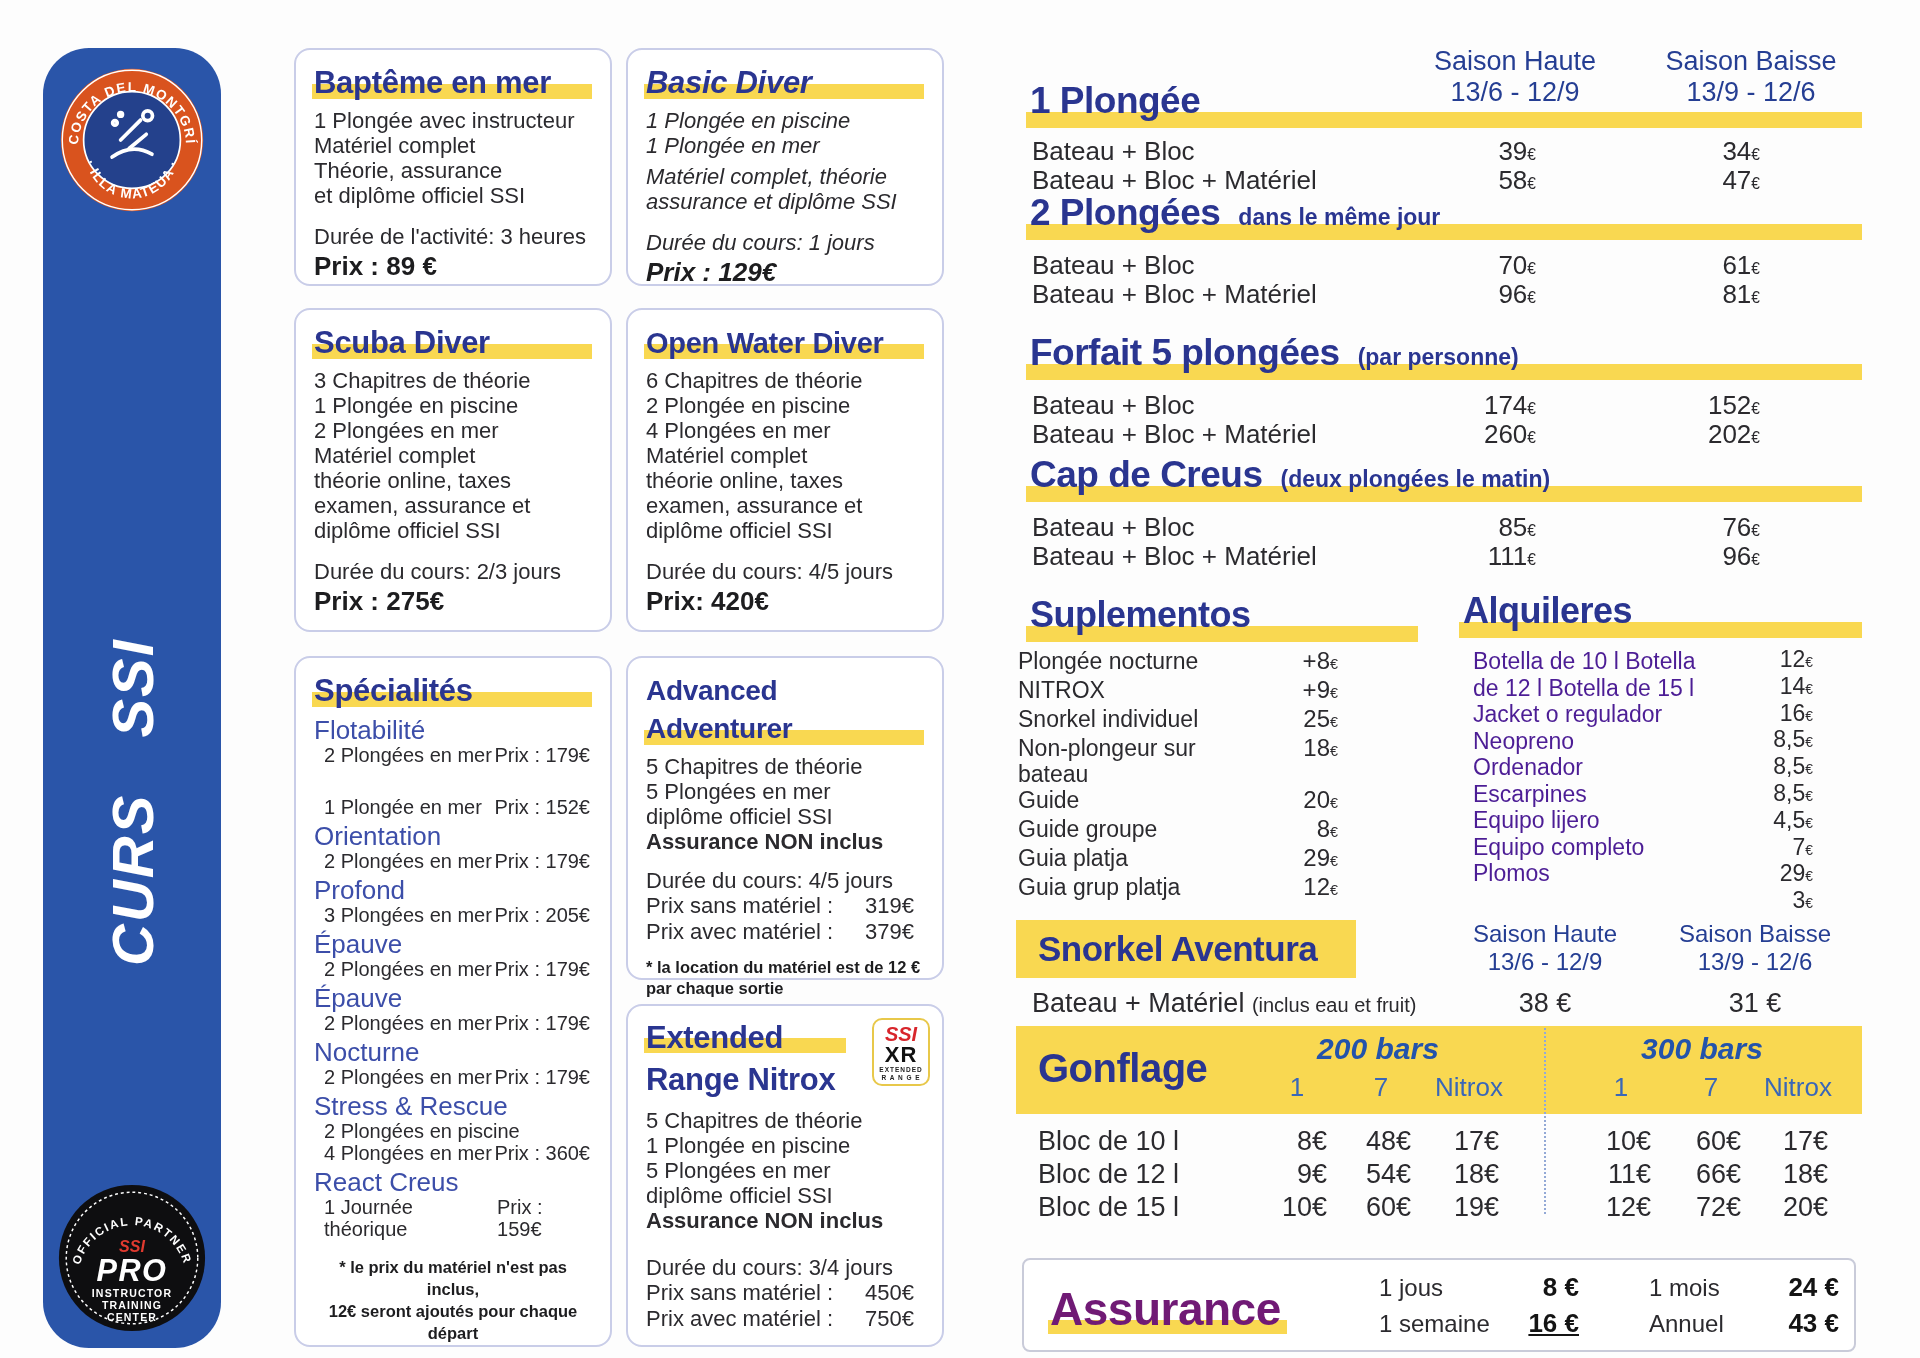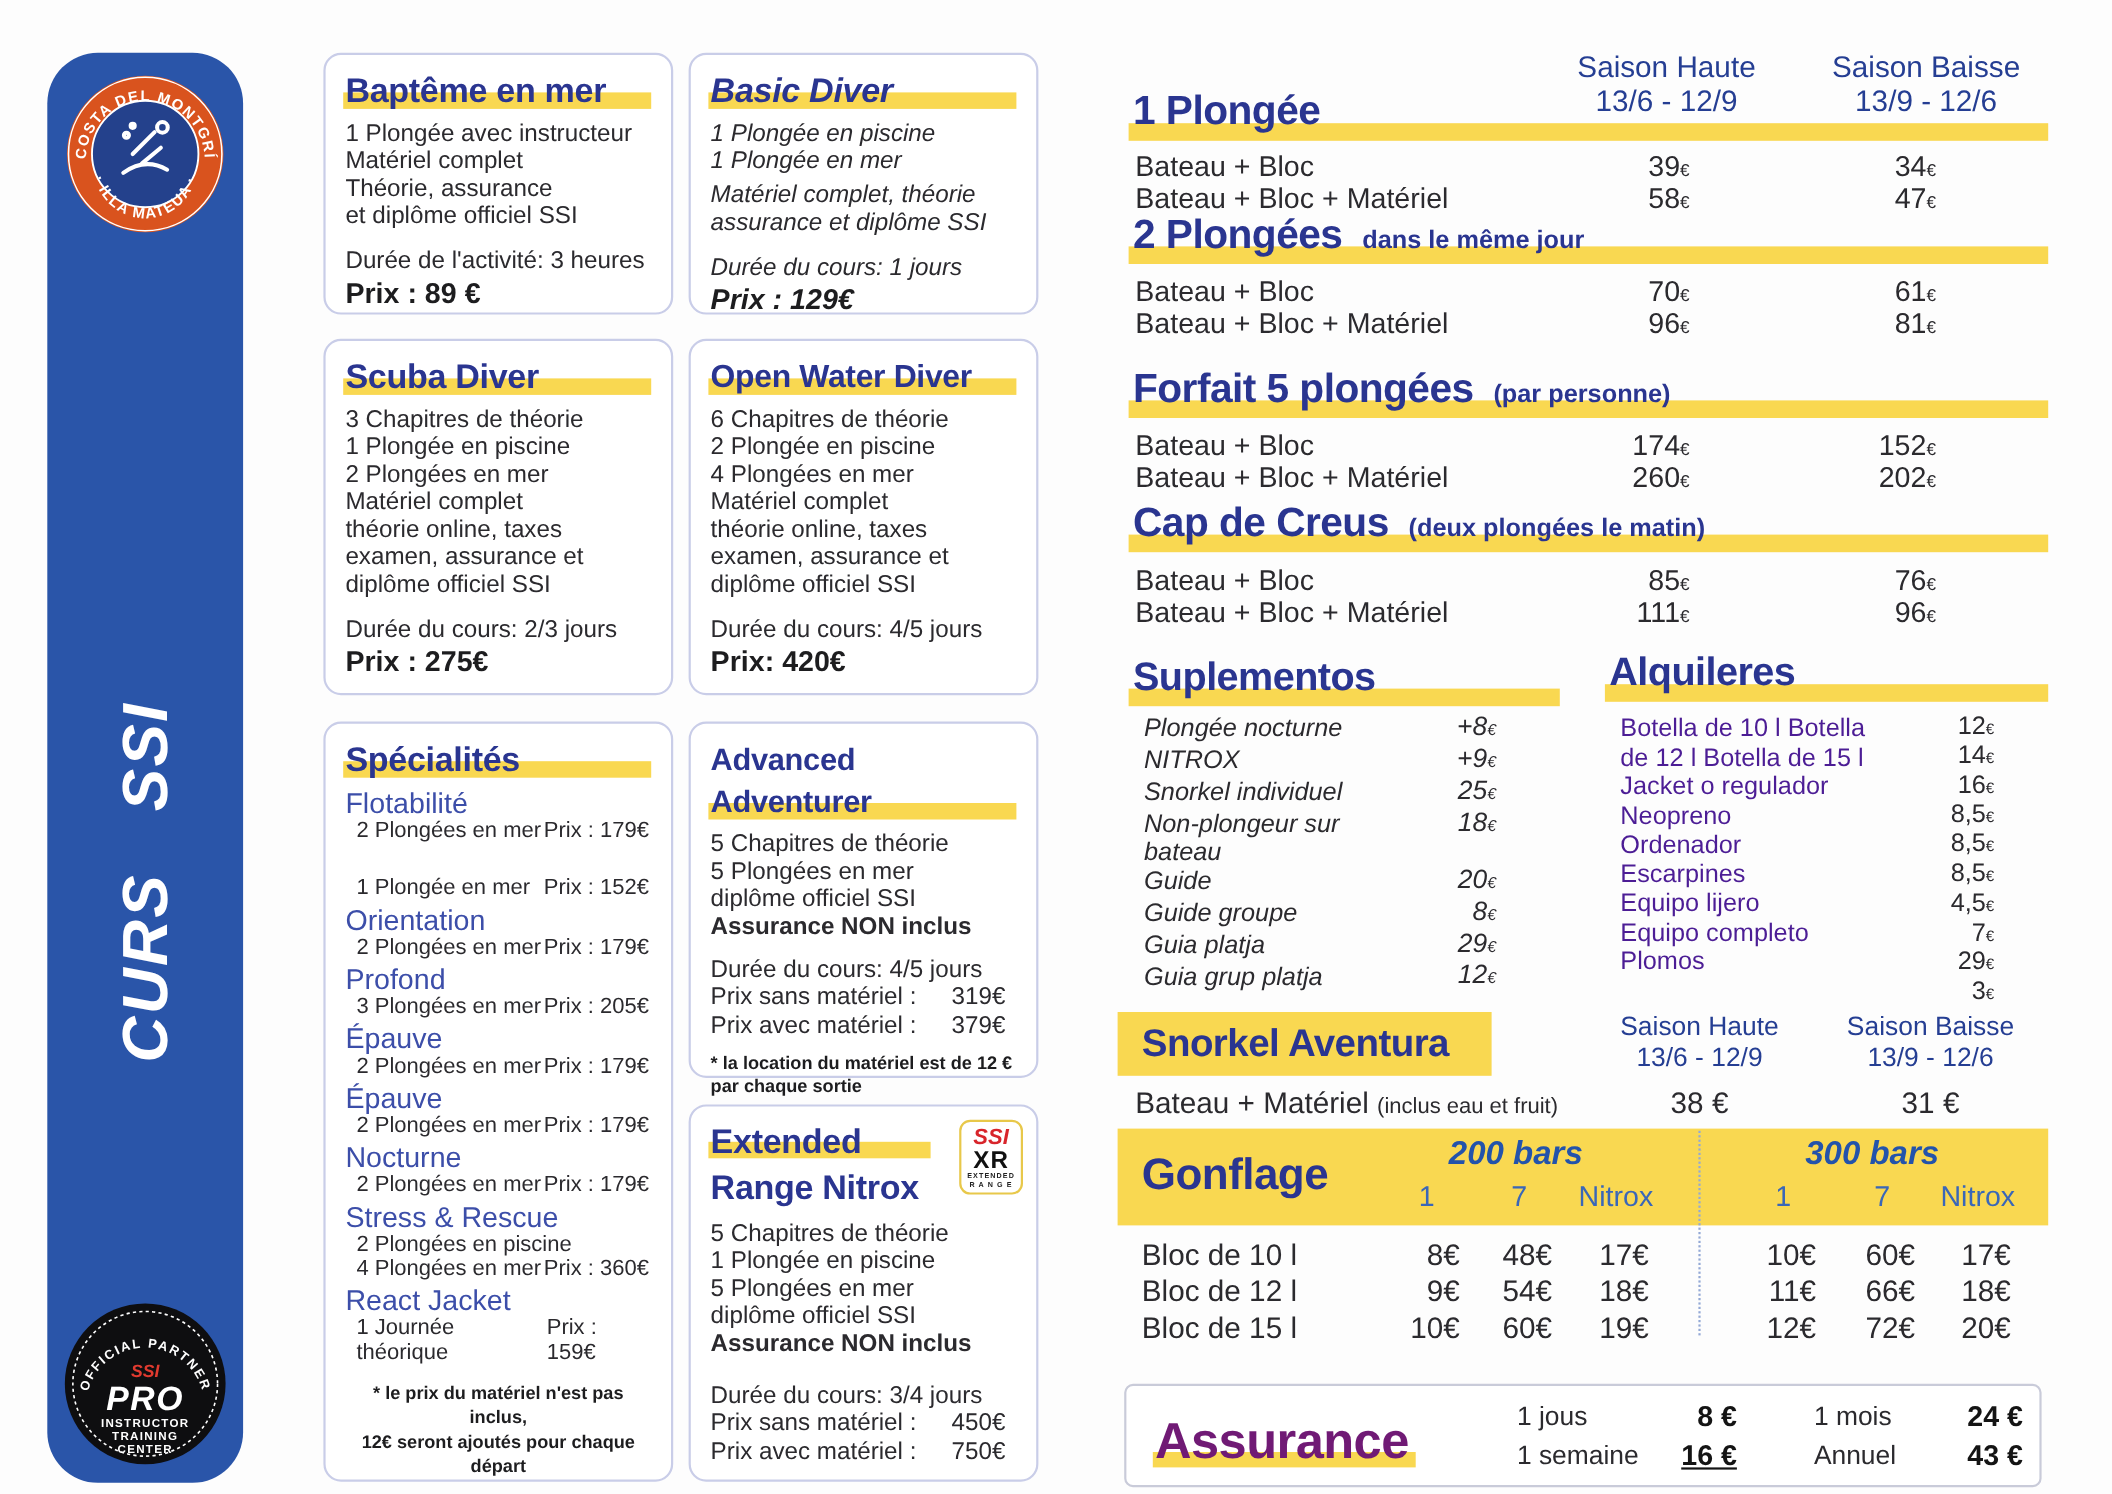--- a/index.html
+++ b/index.html
@@ -52,21 +52,21 @@
   .sbar{position:absolute; left:10px; right:0; bottom:0; height:16px; background:#f9d851;}
   .stitle{position:relative; margin-left:14px; font-size:37px; font-weight:700; color:#2a3590;
     line-height:46px; letter-spacing:-0.5px;}
   .ssub{position:relative; font-size:23px; font-weight:700; color:#2a3590; margin-left:18px;}
   .prow{position:absolute; left:0; width:100%; height:30px; font-size:26px; color:#2b2a2e;}
   .plbl{position:absolute; left:16px;}
   .vh{position:absolute; left:408px; width:112px; text-align:right;}
   .vl{position:absolute; left:632px; width:112px; text-align:right;}
   .e{font-size:60%;}
   
-  .supl{position:absolute; left:24px; top:648px; width:320px;font-style:italic;}
+  .supl{position:absolute; left:2px; top:648px; width:320px;}
   .su-row{display:flex; align-items:flex-start; font-size:23px; line-height:26px; color:#2b2a2e;}
   .su-lbl{width:238px;}
   .su-p{margin-left:auto; width:74px; text-align:right; font-size:24px;}
   .alq-wrap{position:absolute; left:457px; top:648px; width:340px; display:flex;}
   .alq-lines{width:260px; font-size:23px; line-height:26.5px; color:#4c1d95;}
   .alq-prices{margin-left:auto; width:80px; text-align:right; font-size:23px; line-height:23.8px; color:#2b2a2e;}
   
   .snork-box{position:absolute; left:0; top:920px; width:340px; height:58px; background:#f9d851;
     display:flex; align-items:center; padding-left:22px; box-sizing:border-box;}
   .snork-title{font-size:35px; font-weight:700; color:#2a3590; letter-spacing:-0.5px;}
@@ -264,21 +264,21 @@
       <div class="sp-row">
           <span>2 Plongées en piscine</span>
           <span></span>
         </div>
       <div class="sp-row">
           <span>4 Plongées en mer</span>
           <span>Prix : 360€</span>
         </div>
     </div>
     <div class="sp-item">
-      <div class="sp-name">React Jacket</div>
+      <div class="sp-name">React Creus</div>
       <div class="sp-row">
           <span>1 Journée théorique</span>
           <span>Prix : 159€</span>
         </div>
     </div>
 
     <div class="sp-foot">
       <div>* le prix du matériel n'est pas inclus,</div>
       <div>12€ seront ajoutés pour chaque départ</div>
     </div>

